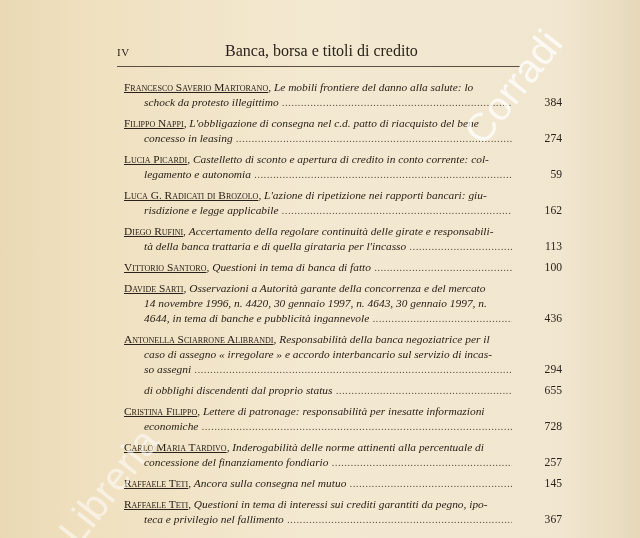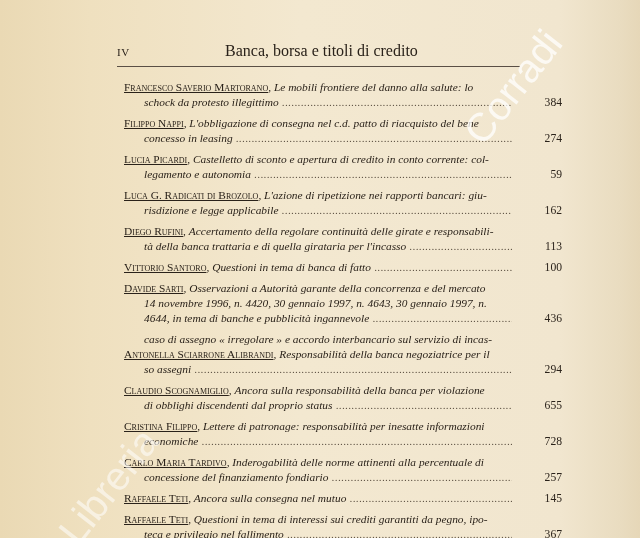--- a/index.html
+++ b/index.html
@@ -95,29 +95,28 @@
       <div class="entry">
         <div class="text">
           <span class="line"><span class="author">Davide Sarti</span>, <span class="it">Osservazioni a Autorità garante della concorrenza e del mercato</span></span>
           <span class="line cont"><span class="it">14 novembre 1996, n. 4420, 30 gennaio 1997, n. 4643, 30 gennaio 1997, n.</span></span>
           <span class="line cont"><span class="it">4644, in tema di banche e pubblicità ingannevole</span><span class="leader"> ................................................................................................................................................................</span></span>
         </div>
         <span class="pg">436</span>
       </div>
       <div class="entry">
         <div class="text">
+          <span class="line"><span class="author">Antonella Sciarrone Alibrandi</span>, <span class="it">Responsabilità della banca negoziatrice per il</span></span>
           <span class="line cont"><span class="it">caso di assegno « irregolare » e accordo interbancario sul servizio di incas-</span></span>
-          <span class="line"><span class="author">Antonella Sciarrone Alibrandi</span>, <span class="it">Responsabilità della banca negoziatrice per il</span></span>
           <span class="line cont"><span class="it">so assegni</span><span class="leader"> ................................................................................................................................................................</span></span>
         </div>
         <span class="pg">294</span>
       </div>
       <div class="entry">
         <div class="text">
-          <span class="line"><span class="author">Claudio Scognamiglio</span>, <span class="it">Ancora sulla responsabilità della banca per violazione</span></span>
           <span class="line cont"><span class="it">di obblighi discendenti dal proprio status</span><span class="leader"> ................................................................................................................................................................</span></span>
         </div>
         <span class="pg">655</span>
       </div>
       <div class="entry">
         <div class="text">
           <span class="line"><span class="author">Cristina Filippo</span>, <span class="it">Lettere di patronage: responsabilità per inesatte informazioni</span></span>
           <span class="line cont"><span class="it">economiche</span><span class="leader"> ................................................................................................................................................................</span></span>
         </div>
         <span class="pg">728</span>

